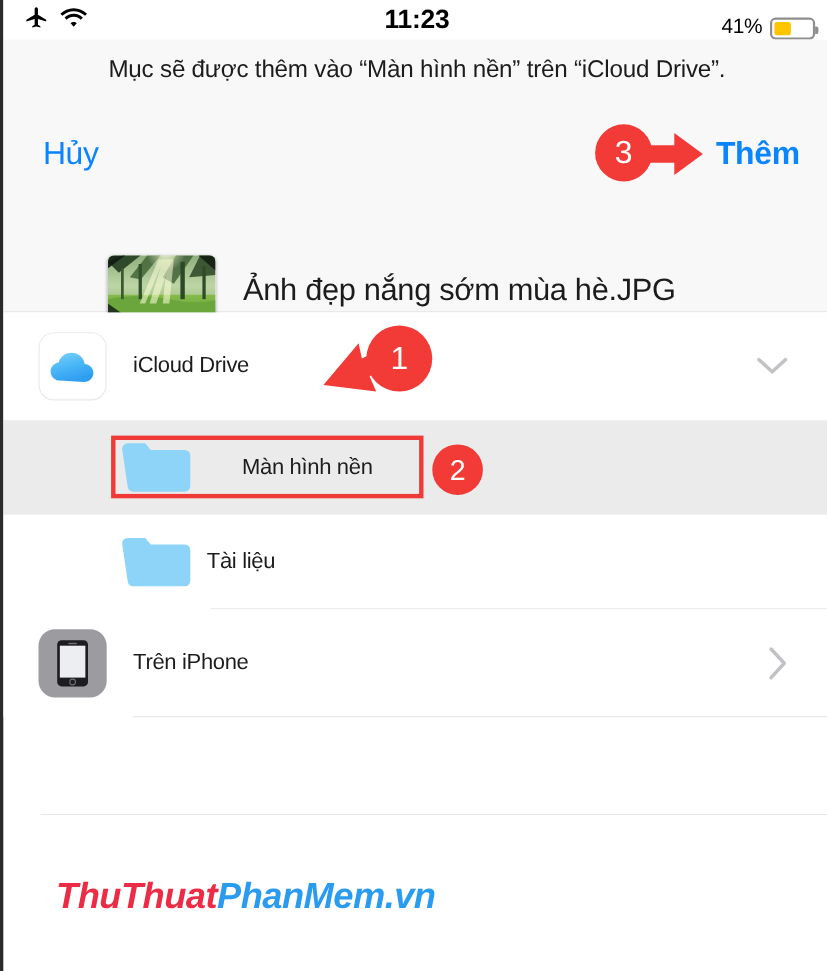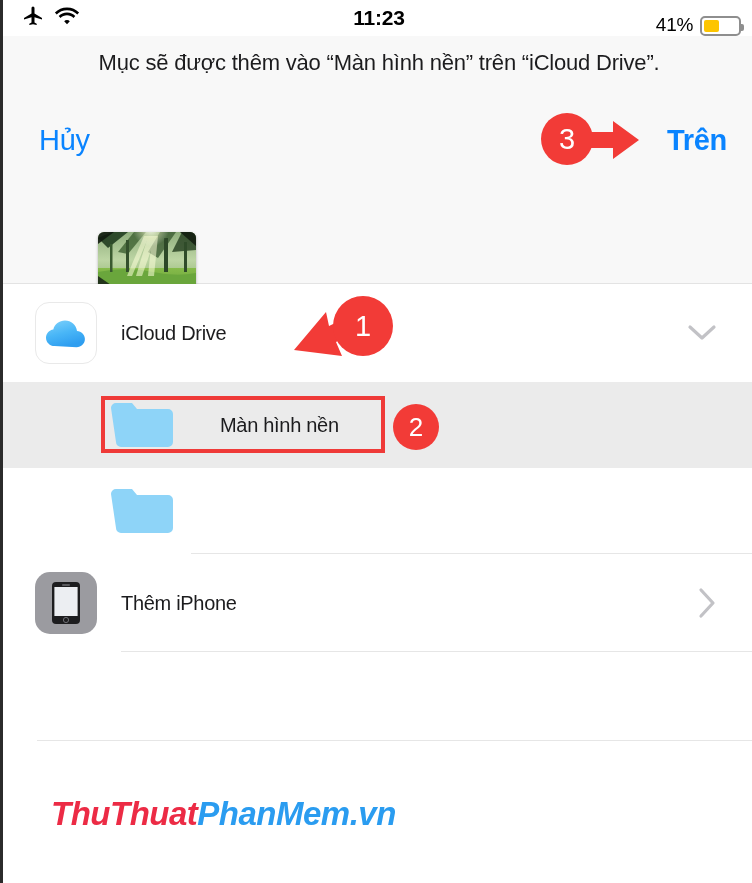--- a/index.html
+++ b/index.html
@@ -42,21 +42,21 @@
   .sb-center {
     position: absolute;
     left: 0; top: 0;
     width: 752px;
     height: 36px;
     display: flex;
     align-items: center;
     justify-content: center;
   }
   .sb-time {
-    font-size: 21px;
+    font-size: 24px;
     font-weight: bold;
     color: #000000;
     letter-spacing: -0.2px;
   }
   .sb-right {
     position: absolute;
     right: 14px; top: 0;
     height: 36px;
     display: flex;
     align-items: flex-end;
@@ -295,21 +295,21 @@
       </span>
     </div>
   </div>
 
   <div class="sheet-head">
 
     <div class="prompt">Mục sẽ được thêm vào “Màn hình nền” trên “iCloud Drive”.</div>
 
     <div class="navrow">
       <div class="btn-cancel">Hủy</div>
-      <div class="btn-add">Trên</div>
+      <div class="btn-add">Thêm</div>
     </div>
 
     <div class="file-row">
       <div class="thumb">
         <svg width="98" height="62" viewBox="0 0 98 62" preserveAspectRatio="none">
           <defs>
             <linearGradient id="sky" x1="0" y1="0" x2="0" y2="1">
               <stop offset="0%" stop-color="#8fae7d"></stop>
               <stop offset="45%" stop-color="#bdd5a4"></stop>
               <stop offset="100%" stop-color="#7fa95e"></stop>
@@ -340,20 +340,21 @@
             <path d="M54 4 L60 4 L56 44 L50 44 Z"></path>
             <path d="M46 4 L51 4 L34 44 L29 44 Z"></path>
           </g>
           <circle cx="52" cy="10" r="22" fill="url(#glow)"></circle>
           <path d="M0 44 L26 62 L0 62 Z" fill="#1c2a18" opacity="0.9"></path>
           <path d="M0 0 L16 0 L0 12 Z" fill="#101a0e" opacity="0.9"></path>
           <path d="M98 0 L98 14 L82 0 Z" fill="#101a0e" opacity="0.85"></path>
           <path d="M98 52 L98 62 L86 62 Z" fill="#1c2a18" opacity="0.8"></path>
         </svg>
       </div>
+      <div class="file-name">Ảnh đẹp nắng sớm mùa hè.JPG</div>
     </div>
   </div>
 
   <div class="list">
 
     <div class="row">
       <span class="row-icon icloud-icon" style="left:32px;">
         <svg width="44" height="32" viewBox="0 0 44 32">
           <defs>
             <linearGradient id="cg" x1="0" y1="0" x2="0.4" y2="1">
@@ -381,33 +382,34 @@
       </span>
       <span class="row-label" style="left:185px;margin-left:32px;">Màn hình nền</span>
     </div>
 
     <div class="row sub">
       <span class="row-icon folder-icon" style="left:106px;">
         <svg width="66" height="50" viewBox="0 0 66 50">
           <path d="M2 8 a5 5 0 0 1 5-5 h16 l5 6 h31 a5 5 0 0 1 5 5 v28 a5 5 0 0 1 -5 5 h-47 a5 5 0 0 1 -5 -5 z" fill="#8ed4f8"></path>
         </svg>
       </span>
+      <span class="row-label" style="left:185px;">Tài liệu</span>
       <span class="sep" style="left:188px; right:0; bottom:0;"></span>
     </div>
 
     <div class="row">
       <span class="row-icon phone-icon" style="left:32px;">
         <svg width="30" height="44" viewBox="0 0 30 44">
           <rect x="1" y="1" width="28" height="42" rx="4" fill="#1d1d1f"></rect>
           <rect x="3.4" y="6" width="23.2" height="29" fill="#eceef2"></rect>
           <rect x="11" y="3.3" width="8" height="1.4" rx="0.7" fill="#6e6e73"></rect>
           <circle cx="15" cy="39" r="2.6" fill="none" stroke="#6e6e73" stroke-width="1"></circle>
         </svg>
       </span>
-      <span class="row-label" style="left:118px;">Thêm iPhone</span>
+      <span class="row-label" style="left:118px;">Trên iPhone</span>
       <span class="chev" style="margin-top:-16px;">
         <svg width="20" height="32" viewBox="0 0 20 32">
             <path d="M4 3 L16 16 L4 29" stroke="#c2c2c6" stroke-width="3.2" fill="none" stroke-linecap="round" stroke-linejoin="round"></path>
           </svg>
       </span>
       <span class="sep" style="left:118px; right:0; bottom:0;"></span>
     </div>
   </div>
 
   <span class="sep" style="left:34px; right:0; top:740px;"></span>

